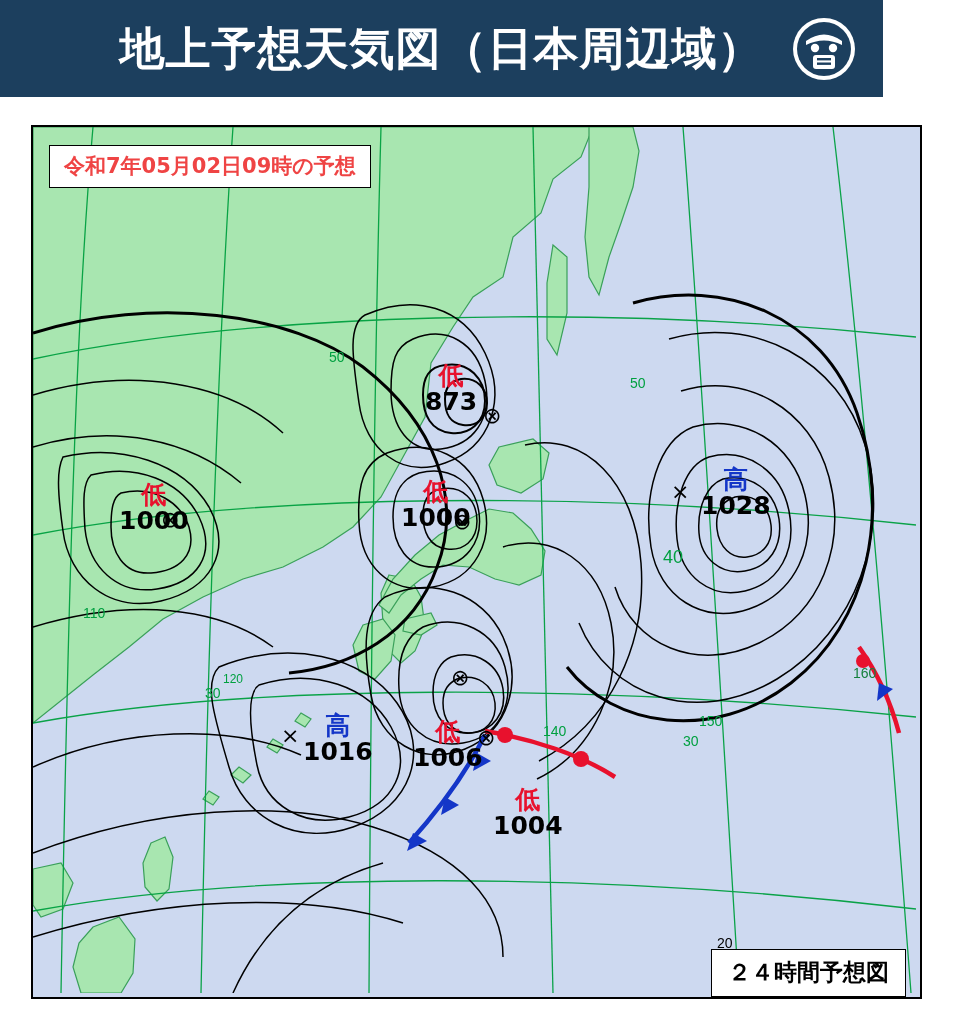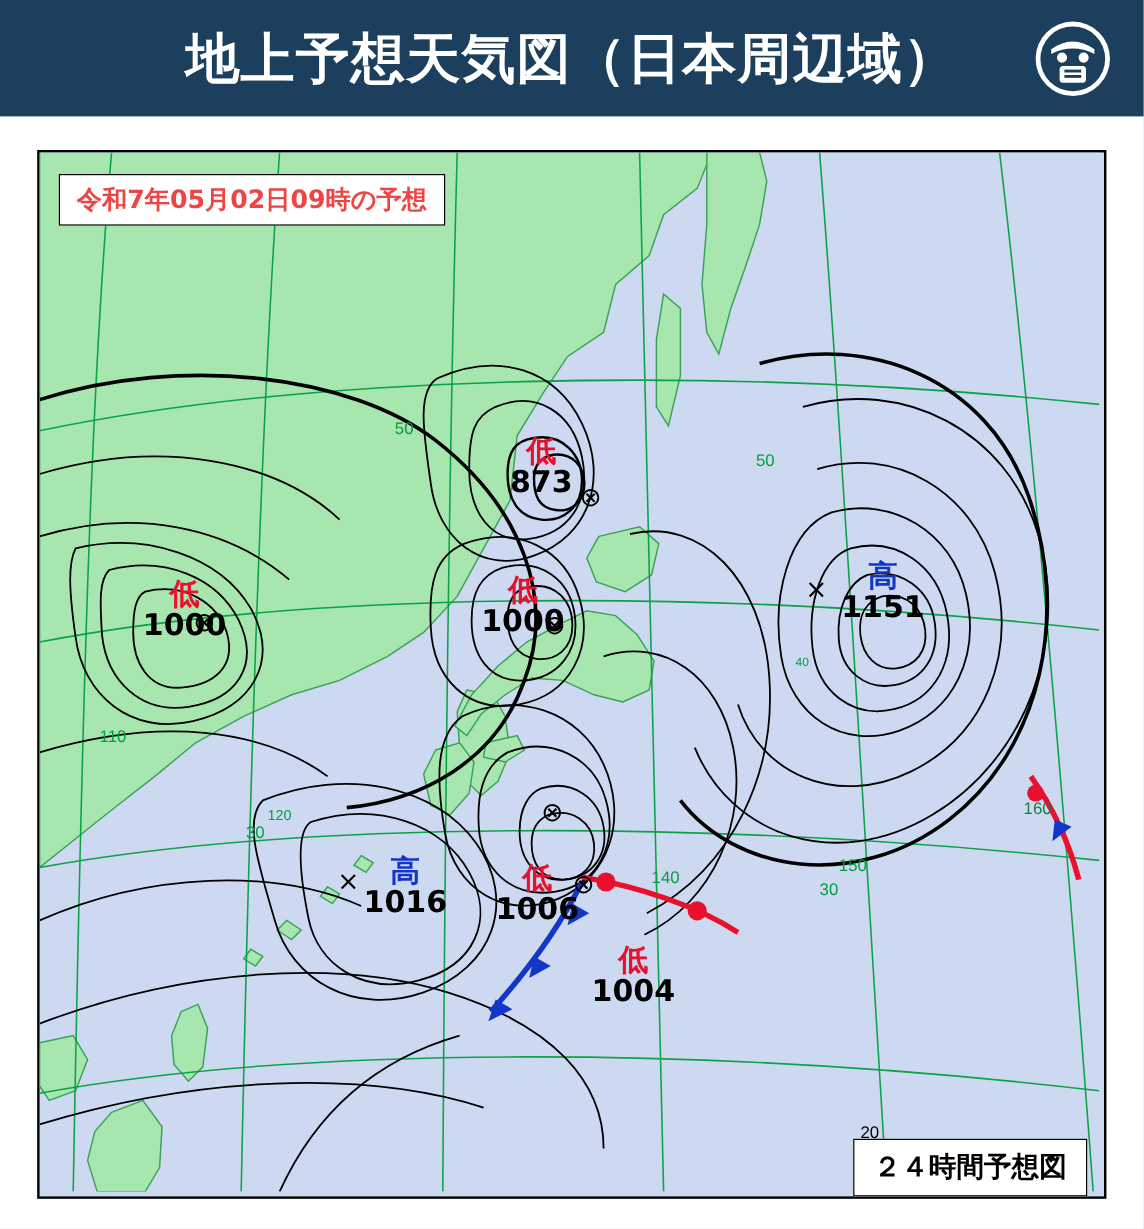--- a/index.html
+++ b/index.html
@@ -5,21 +5,21 @@
   html,body{margin:0;padding:0;}
   body{
     width:953px;height:1024px;
     background:#ffffff;
     font-family:"Liberation Sans", sans-serif;
     overflow:hidden;
   }
   
   .header{
     position:relative;
-    width:953px;height:97px;
+    width:883px;height:97px;
     background:#1c3f5e;
     display:flex;align-items:center;justify-content:center;
   }
   .header-title{
     color:#ffffff;
     font-size:45px;
     font-weight:bold;
     letter-spacing:1px;
     font-family:"DejaVu Sans", sans-serif;
     white-space:nowrap;
@@ -268,21 +268,21 @@
   <div class="mark" style="left:128px;top:380px;">⊗</div>
 
   <div class="sys-label low" style="left:368px;top:352px;">
     <span class="kanji">低</span>
     <span class="press">1000</span>
   </div>
   <div class="mark" style="left:420px;top:382px;">⊗</div>
 
   <div class="sys-label high" style="left:668px;top:340px;">
     <span class="kanji">高</span>
-    <span class="press">1151</span>
+    <span class="press">1028</span>
   </div>
   <div class="mark" style="left:638px;top:352px;">×</div>
 
   <div class="sys-label high" style="left:270px;top:586px;">
     <span class="kanji">高</span>
     <span class="press">1016</span>
   </div>
   <div class="mark" style="left:248px;top:596px;">×</div>
 
   <div class="sys-label low" style="left:380px;top:592px;">
@@ -292,21 +292,21 @@
   <div class="mark" style="left:418px;top:538px;">⊗</div>
 
   <div class="sys-label low" style="left:460px;top:660px;">
     <span class="kanji">低</span>
     <span class="press">1004</span>
   </div>
   <div class="mark" style="left:444px;top:598px;">⊗</div>
 
   <div style="position:absolute;left:296px;top:222px;color:#00a040;font-size:14px;">50</div>
   <div style="position:absolute;left:597px;top:248px;color:#00a040;font-size:14px;">50</div>
-  <div style="position:absolute;left:630px;top:420px;color:#00a040;font-size:10px;">40</div>
+  <div style="position:absolute;left:630px;top:420px;color:#00a040;font-size:18px;">40</div>
   <div style="position:absolute;left:50px;top:478px;color:#00a040;font-size:14px;">110</div>
   <div style="position:absolute;left:190px;top:545px;color:#00a040;font-size:12px;">120</div>
   <div style="position:absolute;left:172px;top:558px;color:#00a040;font-size:14px;">30</div>
   <div style="position:absolute;left:510px;top:596px;color:#00a040;font-size:14px;">140</div>
   <div style="position:absolute;left:666px;top:586px;color:#00a040;font-size:14px;">150</div>
   <div style="position:absolute;left:820px;top:538px;color:#15803d;font-size:14px;">160</div>
   <div style="position:absolute;left:650px;top:606px;color:#00a040;font-size:14px;">30</div>
   <div style="position:absolute;left:684px;top:808px;color:#000000;font-size:14px;">20</div>
 
 </div>

